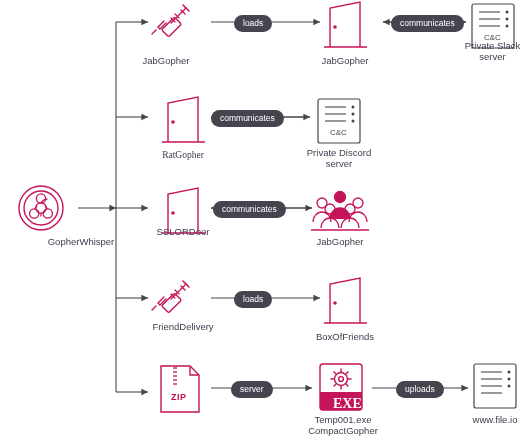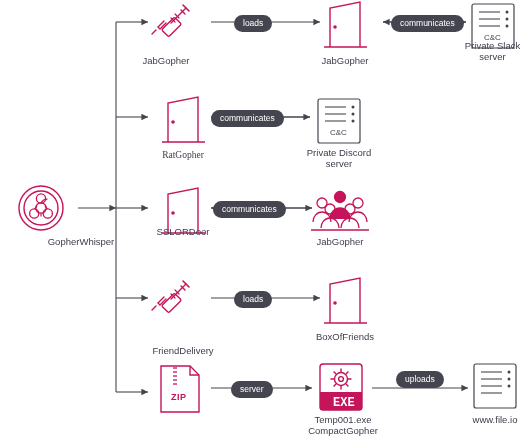--- a/index.html
+++ b/index.html
@@ -53,24 +53,24 @@
     position: absolute;
     font-size: 9px;
     font-weight: bold;
     color: #c4145a;
     font-family: "Liberation Sans", sans-serif;
     letter-spacing: 0.5px;
     text-align: center;
   }
   .exe-text {
     position: absolute;
-    font-size: 12px;
+    font-size: 14px;
     font-weight: bold;
     color: #ffffff;
-    font-family: Liberation Mono, monospace;
+    font-family: Liberation Serif, serif;
   }
 </style>
 </head>
 <body>
 
 <svg id="diagram" viewBox="0 0 532 436">
   <defs>
     <marker id="arrowDark" markerWidth="7" markerHeight="7" refX="6" refY="3" orient="auto">
       <path d="M0,0 L6,3 L0,6 z" fill="#45454f"></path>
     </marker>
@@ -262,21 +262,21 @@
 
 <div class="node-label" style="left:136px; top:150px; width:94px;font-family:Liberation Serif, serif;">RatGopher</div>
 
 <div class="node-label" style="left:294px; top:147px; width:90px;">Private Discord
 server</div>
 
 <div class="node-label" style="left:136px; top:226px; width:94px;">SSLORDoor</div>
 
 <div class="node-label" style="left:298px; top:236px; width:84px;">JabGopher</div>
 
-<div class="node-label" style="left:130px; top:321px; width:106px;margin-top:24px;">FriendDelivery</div>
+<div class="node-label" style="left:130px; top:321px; width:106px;">FriendDelivery</div>
 
 <div class="node-label" style="left:296px; top:331px; width:98px;">BoxOfFriends</div>
 
 <div class="node-label" style="left:292px; top:414px; width:102px;">Temp001.exe
 CompactGopher</div>
 
 <div class="node-label" style="left:455px; top:414px; width:80px;">www.file.io</div>
 
 <div class="cc-text" style="left:484px; top:33px;">C&amp;C</div>
 <div class="cc-text" style="left:330px; top:128px;">C&amp;C</div>
@@ -288,13 +288,13 @@
 <div class="edge-label" style="left:391px; top:15px;">communicates</div>
 
 <div class="edge-label" style="left:211px; top:110px;">communicates</div>
 
 <div class="edge-label" style="left:213px; top:201px;">communicates</div>
 
 <div class="edge-label" style="left:234px; top:291px;">loads</div>
 
 <div class="edge-label" style="left:231px; top:381px;">server</div>
 
-<div class="edge-label" style="left:396px; top:371px;">uploads</div>
+<div class="edge-label" style="left:396px; top:381px;">uploads</div>
 
 </body></html>

